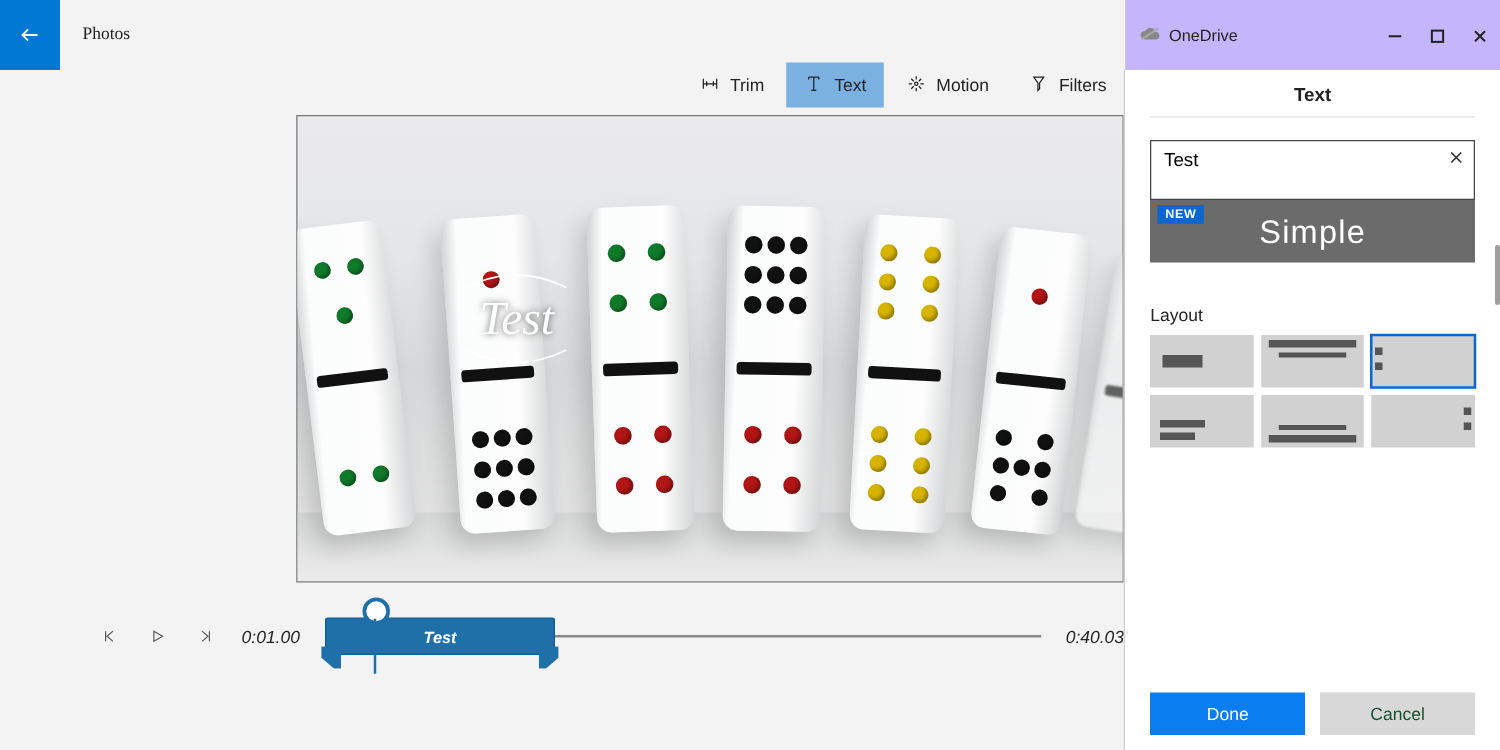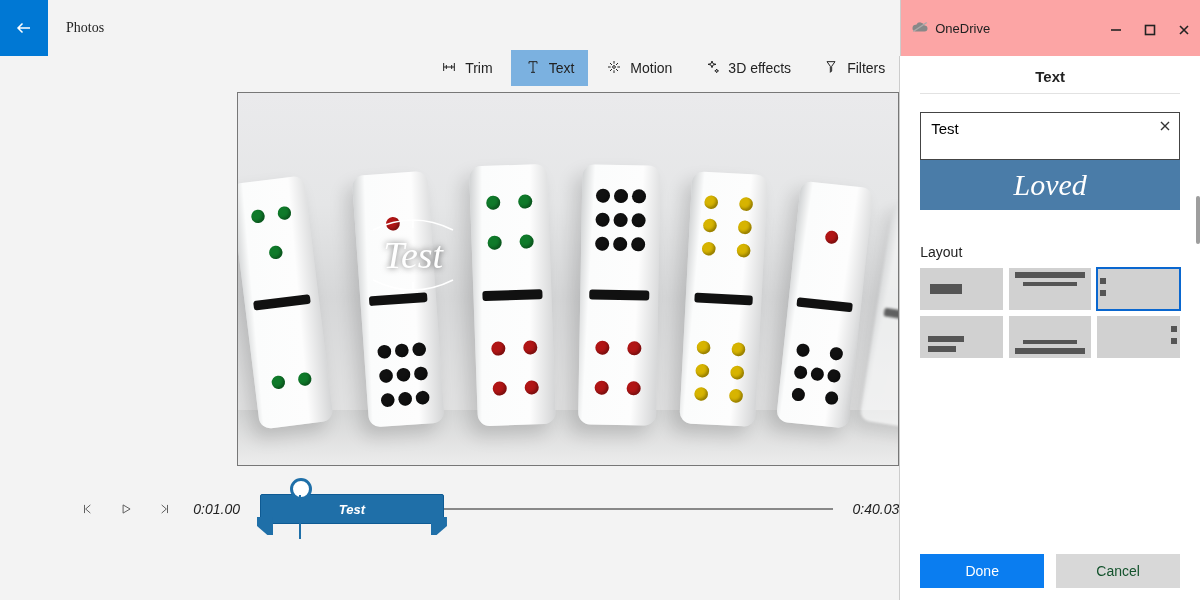--- a/index.html
+++ b/index.html
@@ -218,21 +218,21 @@
   
   .panel-chrome {
     position: absolute;
     top: -56px;
     left: 0;
     right: 0;
     height: 56px;
     display: flex;
     align-items: center;
     padding: 0 10px;
-    background: #fca5a5;
+    background: #c4b5fd;
     border-left: 1px solid #ccc;
   }
   .onedrive {
     display: flex;
     align-items: center;
     gap: 6px;
     font-size: 13px;
   }
   .onedrive svg { width: 18px; height: 12px; fill: #777; }
   .winctrls {
@@ -398,28 +398,20 @@
         <span>Text</span>
       </div>
       <div class="tool">
         <span>
           <svg viewBox="0 0 24 24">
               <path d="M12 3v4M12 17v4M3 12h4M17 12h4M6 6l3 3M15 15l3 3M6 18l3-3M15 9l3-3"></path>
               <circle cx="12" cy="12" r="2"></circle>
             </svg>
         </span>
         <span>Motion</span>
-      </div>
-      <div class="tool">
-        <span>
-          <svg viewBox="0 0 24 24">
-              <path d="M12 3l1.5 4L18 8l-4.5 1L12 13l-1.5-4L6 8l4.5-1zM19 15l.8 2 2 .8-2 .8-.8 2-.8-2-2-.8 2-.8z"></path>
-            </svg>
-        </span>
-        <span>3D effects</span>
       </div>
       <div class="tool">
         <span>
           <svg viewBox="0 0 24 24">
               <path d="M6 4h12l-5 7v7l-2 2v-9z"></path>
             </svg>
         </span>
         <span>Filters</span>
       </div>
     </div>
@@ -577,22 +569,23 @@
 
       <div class="text-input-wrap">
         <input value="Test" style="">
         <span class="clear">
           <svg viewBox="0 0 12 12" width="12" height="12" style="stroke:#333;stroke-width:1.4;fill:none;">
               <path d="M2 2l8 8M10 2l-8 8"></path>
             </svg>
         </span>
       </div>
 
-      <div class="style-tile style-loved">
-        <span>Loved</span>
+      <div class="style-tile style-simple">
+        <span class="badge">NEW</span>
+        <span>Simple</span>
       </div>
 
       <div class="section-label">Layout</div>
       <div class="layout-grid">
         <div class="layout-cell">
           <div class="lb" style="left:10px; top:16px; width:32px; height:10px;"></div>
         </div>
         <div class="layout-cell">
           <div class="lb" style="left:6px; top:4px; right:6px; height:6px;"></div>
           <div class="lb" style="left:14px; top:14px; right:14px; height:4px;"></div>

